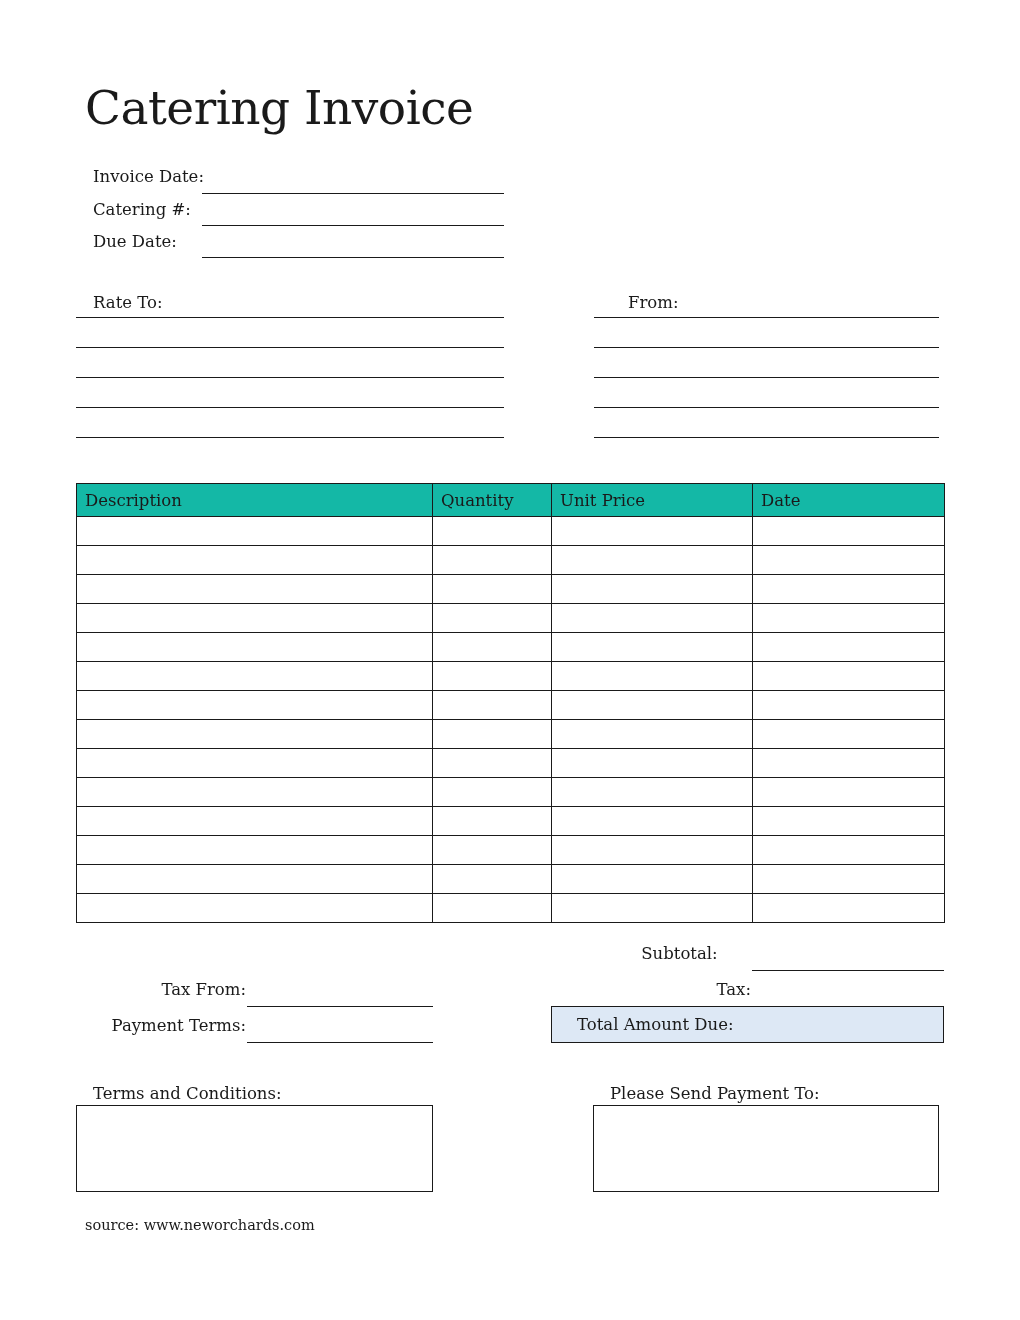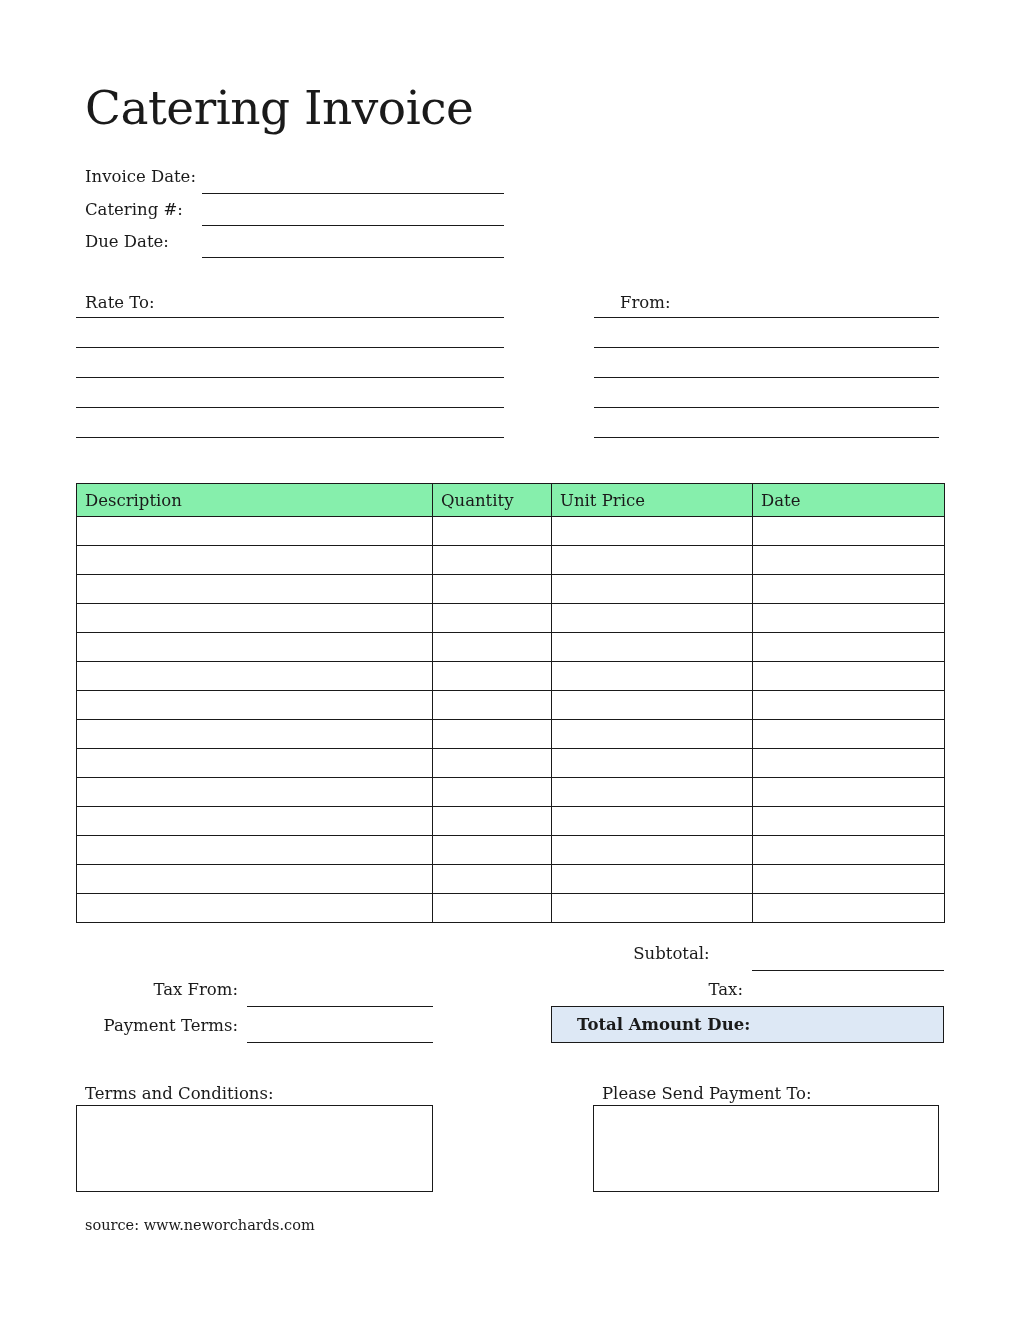--- a/index.html
+++ b/index.html
@@ -1,26 +1,26 @@
 <!DOCTYPE html>
 <html><head>
   <meta charset="utf-8">
   <style>
     html, body { margin: 0; padding: 0; background: #ffffff; }
     body { width: 1020px; height: 1320px; position: relative; font-family: "DejaVu Serif", "Liberation Serif", serif; color: #1a1a1a; overflow: hidden; }
     .abs { position: absolute; text-align: center; }
     .title { left: 85px; top: 80px; font-size: 47px; font-weight: normal; line-height: 56px; letter-spacing: -0.5px; }
-    .lbl { font-size: 16.5px; line-height: 20px; white-space: nowrap; }
+    .lbl { font-size: 16.5px; line-height: 20px; white-space: nowrap; margin-left: 8px; }
     .hline { height: 0; border-top: 1px solid #1a1a1a; }
     .field-input { border: none; outline: none; background: transparent; font-family: "DejaVu Serif", serif; font-size: 15px; padding: 0 4px; box-sizing: border-box; }
     table.items { position: absolute; left: 76px; top: 483px; width: 868px; border-collapse: collapse; table-layout: fixed; }
     table.items th, table.items td { border: 1px solid #1a1a1a; padding: 0 0 0 8px; height: 29px; box-sizing: border-box; font-size: 16.5px; font-weight: normal; text-align: left; }
-    table.items th { background: #86efac; height: 33px; }
+    table.items th { background: #14b8a6; height: 33px; }
     .total-box { left: 551px; top: 1006px; width: 393px; height: 37px; box-sizing: border-box; border: 1px solid #1a1a1a; background: #dde8f5; }
-    .total-label { left: 25px; top: 8px; font-weight: bold; font-size: 16.5px; }
+    .total-label { left: 25px; top: 8px; font-weight: normal; font-size: 16.5px; }
     .box { border: 1px solid #1a1a1a; box-sizing: border-box; }
     .src { font-size: 14.5px; }
   </style>
 </head>
 <body>
 
 <div class="abs title">Catering Invoice</div>
 
 <div class="abs lbl" style="left:85px;top:167px">Invoice Date:</div>
 <input class="abs field-input" style="left: 202px; top: 170px; width: 302px; height: 23px;">

